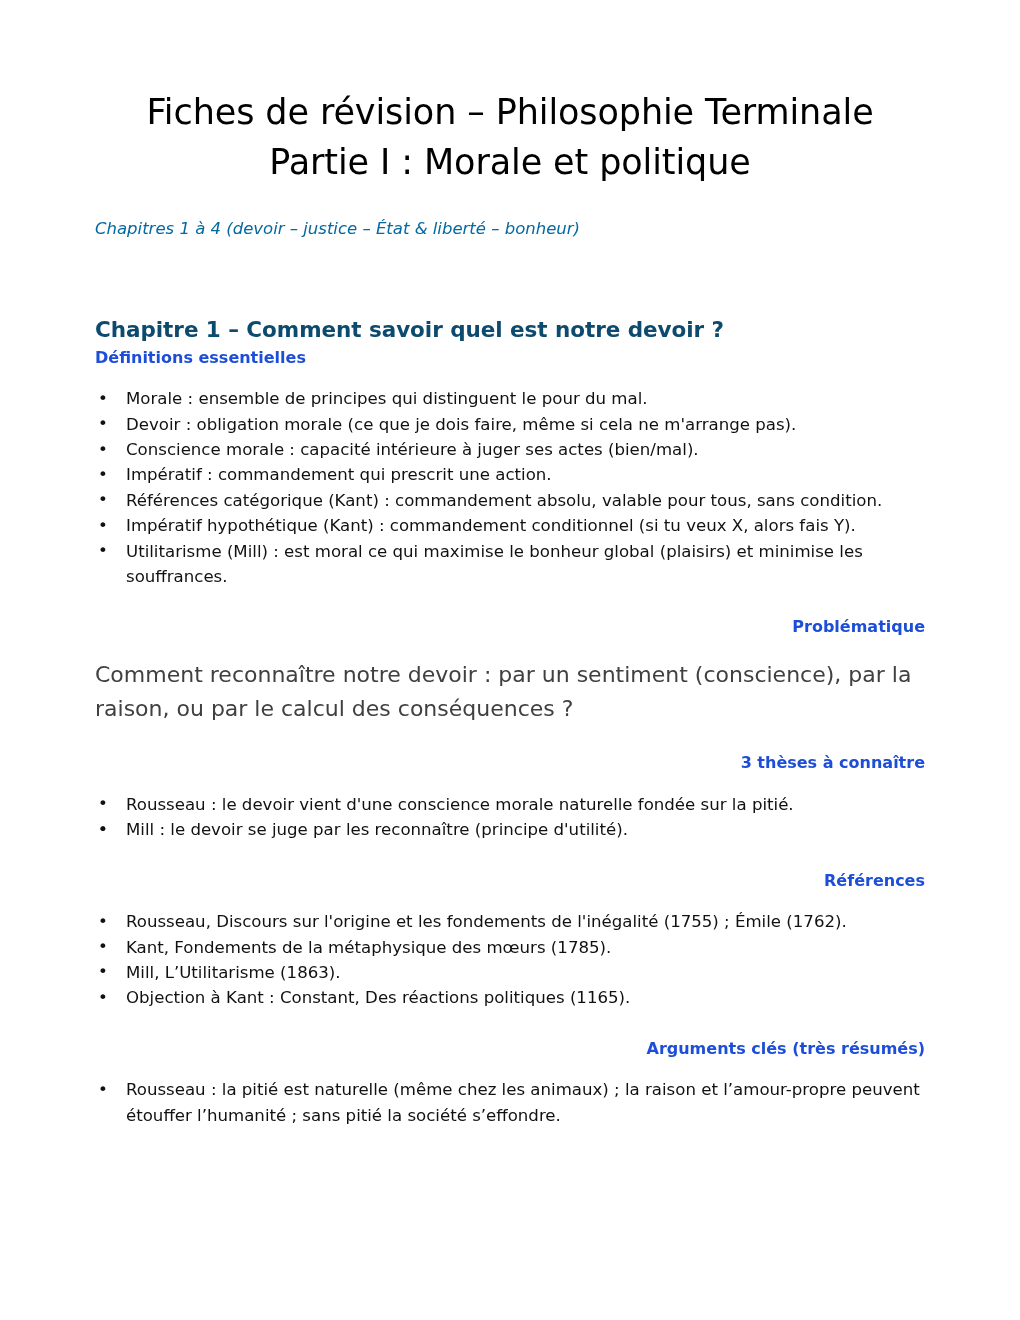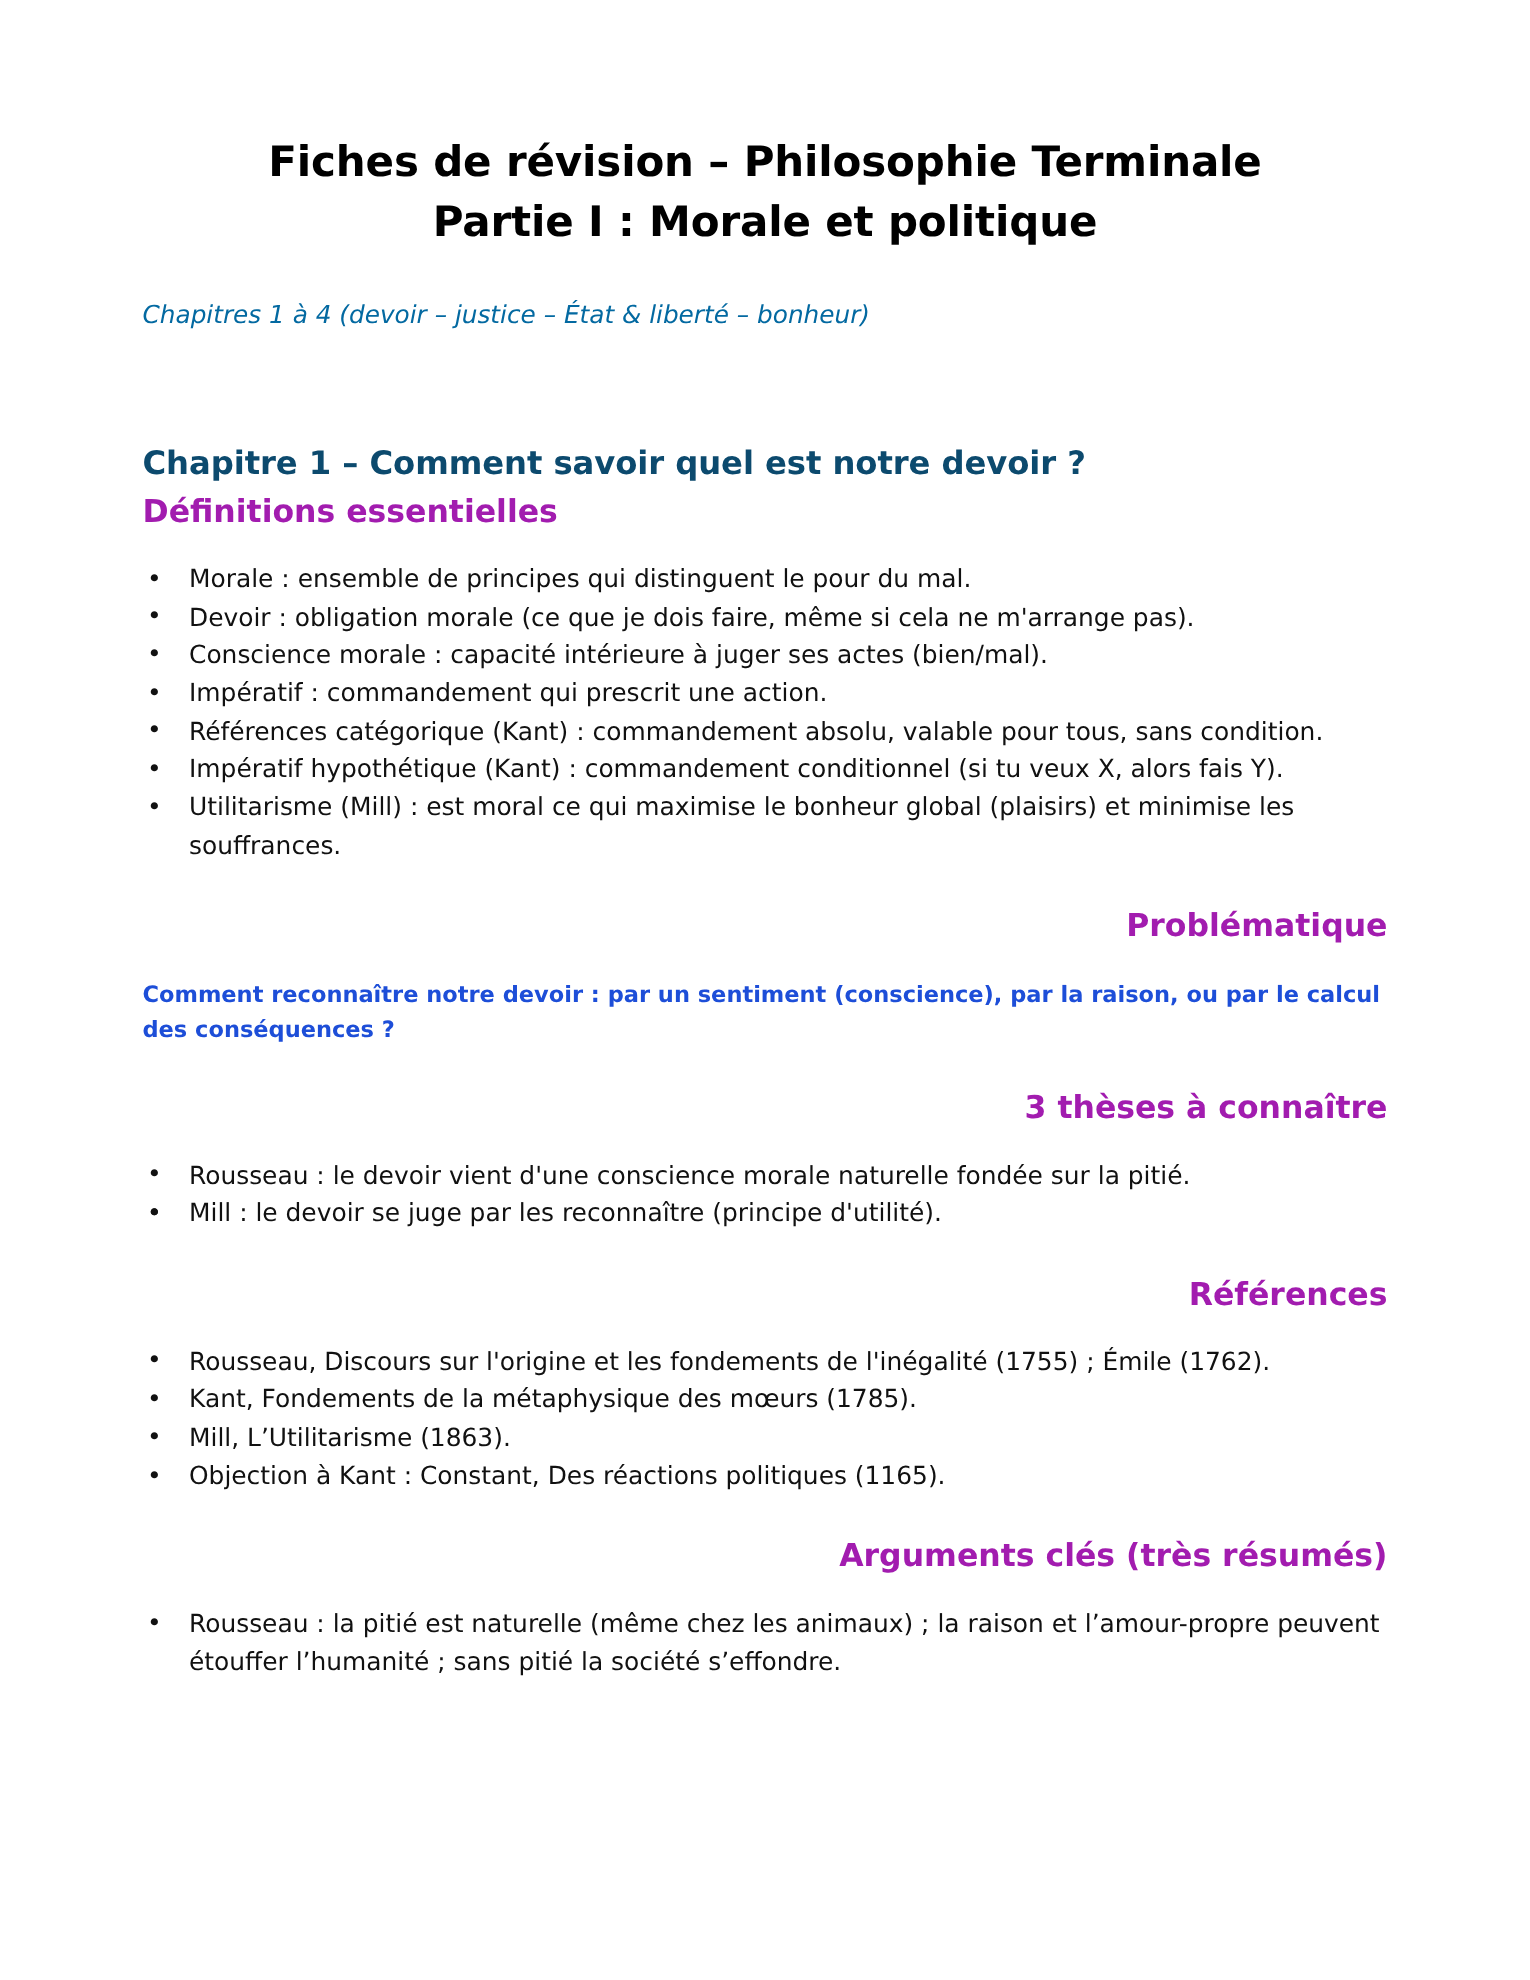--- a/index.html
+++ b/index.html
@@ -22,22 +22,22 @@
     box-sizing: border-box;
     padding: 0 95px;
     overflow: hidden;
   }
 
   
   .doc-title {
     margin: 0;
     padding-top: 88px;
     text-align: center;
-    font-size: 28px;
-    font-weight: bold;
+    font-size: 35px;
+    font-weight: normal;
     line-height: 1.42;
     color: #000000;
     letter-spacing: -0.1px;
   }
   .doc-title .line { display: block; }
 
   .doc-subtitle {
     margin: 0;
     padding-top: 31px;
     text-align: left;
@@ -55,35 +55,34 @@
     margin: 0;
     font-size: 21.5px;
     font-weight: bold;
     color: #0c4a6e;
     line-height: 1.3;
     letter-spacing: -0.05px;
   }
 
   .sub-heading {
     margin: 0;
-    font-size: 21px;
+    font-size: 16px;
     font-weight: bold;
-    color: #a21caf;
+    color: #1d4ed8;
     line-height: 1.35;
   }
   .sub-heading.spaced { margin-top: 27px; text-align: right; }
 
   
   .para {
     margin: 0;
     padding-top: 20px;
-    font-size: 15px;
+    font-size: 22px;
     line-height: 1.53;
-    color: #1d4ed8;
-    font-weight: bold;
+    color: #404040;
   }
 
   ul.bullets {
     margin: 0;
     padding: 18px 0 0 0;
     list-style: none;
   }
   ul.bullets li {
     position: relative;
     padding-left: 29px;

